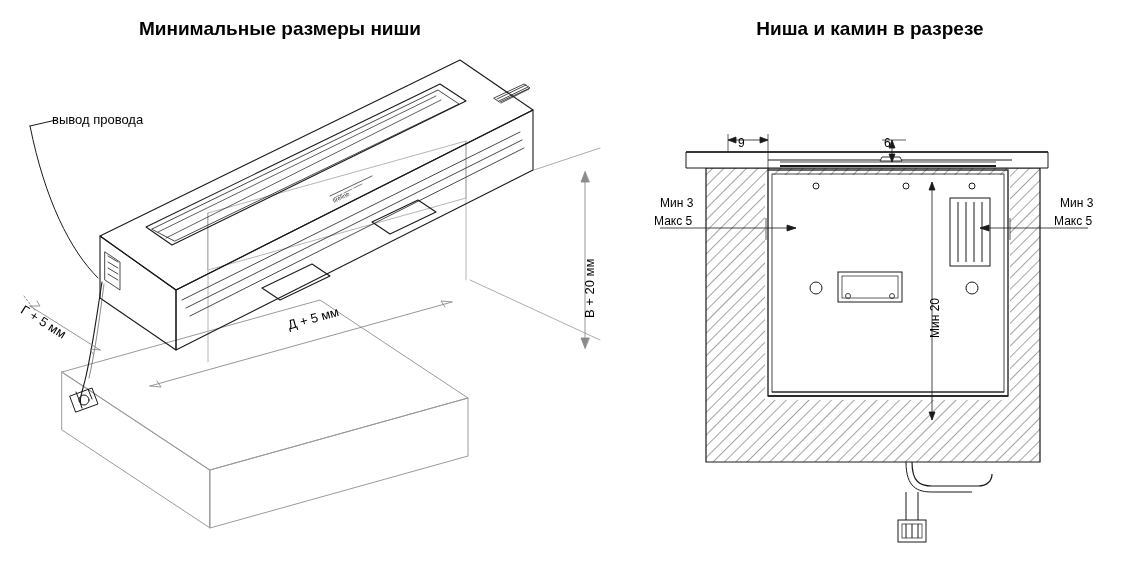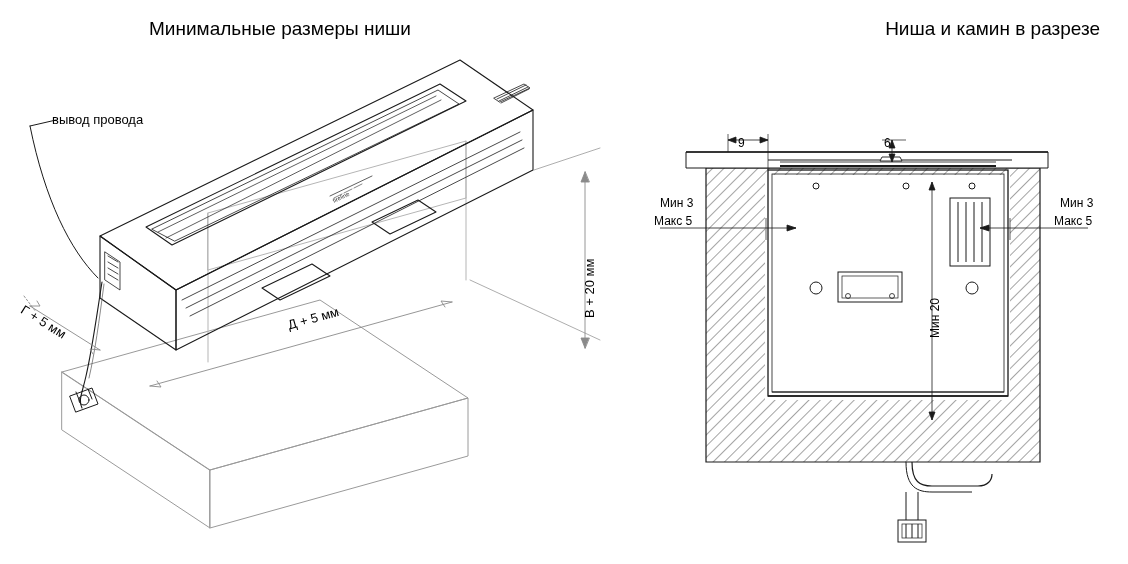--- a/index.html
+++ b/index.html
@@ -13,35 +13,34 @@
   #page {
     position: relative;
     width: 1128px;
     height: 564px;
     background: #ffffff;
     overflow: hidden;
   }
   .title {
     position: absolute;
     text-align: center;
-    font-weight: normal;
+    font-weight: bold;
     font-size: 19px;
     color: #000;
     line-height: 25px;
   }
   #title-left {
     left: 40px;
     top: 16px;
     width: 480px;
   }
   #title-right {
     left: 640px;
     top: 16px;
     width: 460px;
-    text-align: right;
   }
   .label {
     position: absolute;
     font-size: 13px;
     color: #000;
     white-space: nowrap;
   }
   .label-sm {
     font-size: 12px;
   }

